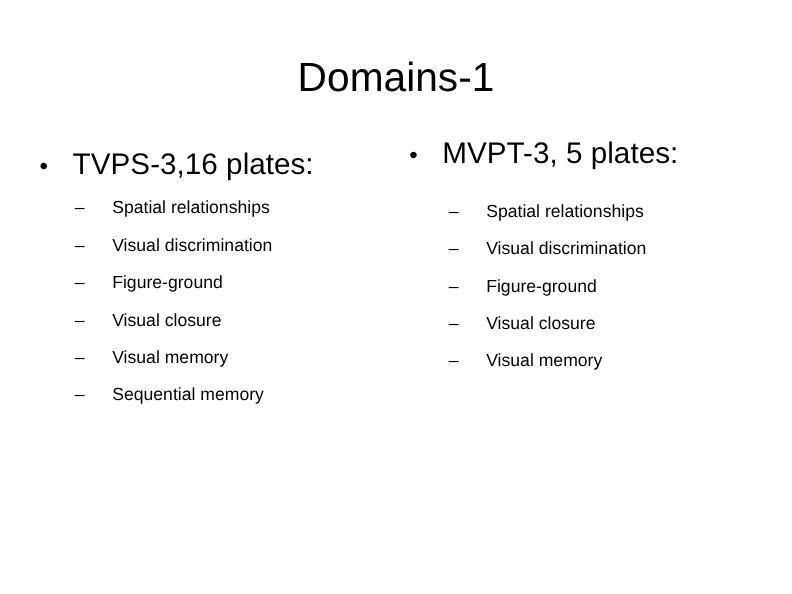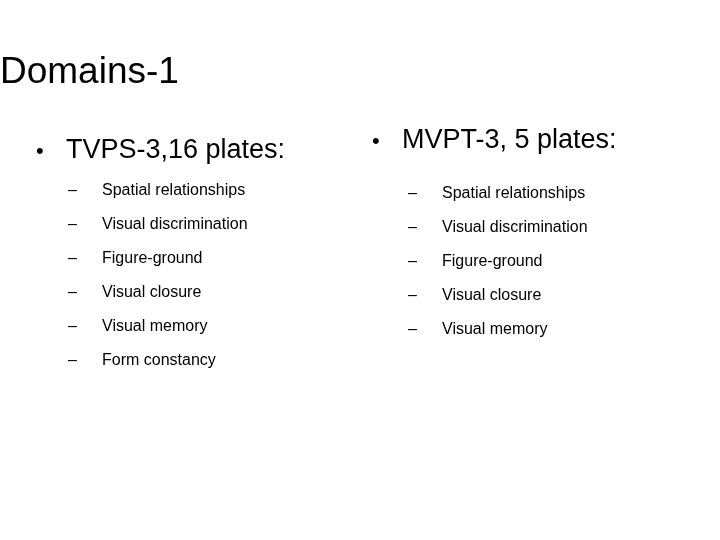--- a/index.html
+++ b/index.html
@@ -23,20 +23,21 @@
     height: 540px;
     background: #ffffff;
   }
 
   
   .slide-title {
     position: absolute;
     left: 0;
     top: 50px;
     width: 720px;
+    text-align: center;
     font-size: 37px;
     line-height: 42px;
     font-weight: normal;
     letter-spacing: 0px;
     white-space: nowrap;
   }
 
   
   .column {
     position: absolute;
@@ -121,21 +122,21 @@
       <li class="sub-item">
         <span class="marker">–</span><span class="item-text">Figure-ground</span>
       </li>
       <li class="sub-item">
         <span class="marker">–</span><span class="item-text">Visual closure</span>
       </li>
       <li class="sub-item">
         <span class="marker">–</span><span class="item-text">Visual memory</span>
       </li>
       <li class="sub-item">
-        <span class="marker">–</span><span class="item-text">Form constancy</span>
+        <span class="marker">–</span><span class="item-text">Sequential memory</span>
       </li>
     </ul>
   </div>
 
   <div class="column column-right">
 
     <div class="bullet-heading">
       <span class="marker">•</span><span class="heading-text">MVPT-3, 5 plates:</span>
     </div>
 

